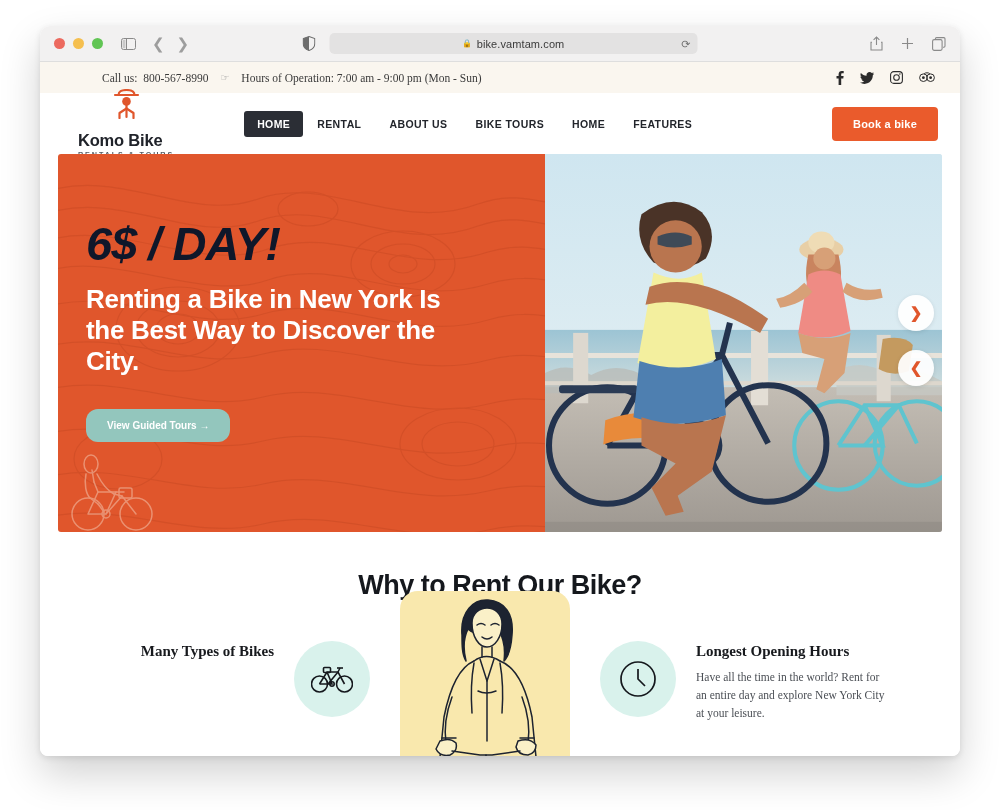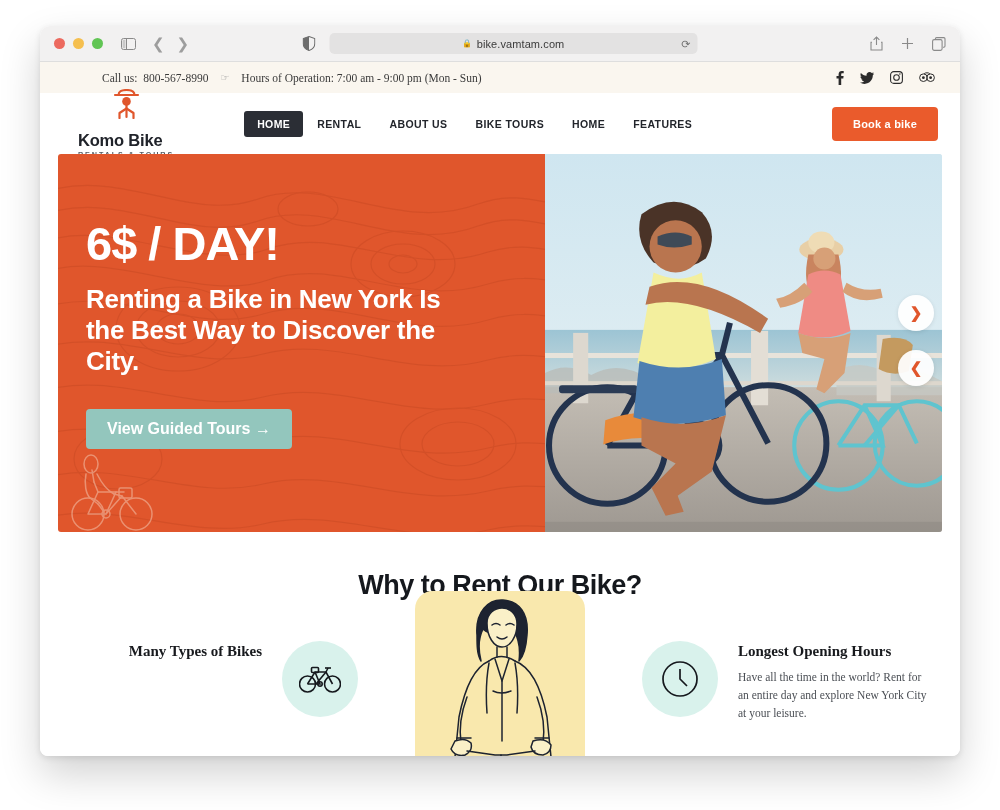--- a/index.html
+++ b/index.html
@@ -121,39 +121,39 @@
     position: relative;
   }
   #hero-left {
     width: 487px; background: #e0562c;
     position: relative; overflow: hidden;
     padding: 66px 0 0 28px;
   }
   #hero-topo { position: absolute; inset: 0; opacity: .30; }
   #hero-content { position: relative; z-index: 2; }
   #hero-price {
-    font-size: 47px; font-weight: 800; color: #ffffff;
-    letter-spacing: -1px; line-height: 1;
+    font-size: 47px; font-weight: 800; color: #0f172a;
+    letter-spacing: -1px; line-height: 1; font-style: italic;
   }
   #hero-headline {
     margin-top: 17px;
     font-size: 26px; font-weight: 800; color: #fff;
     line-height: 1.19; letter-spacing: -.3px;
     max-width: 375px;
   }
   #hero-buttons { margin-top: 32px; display: flex; gap: 14px; }
   #hero-btn-primary {
     background: #2b2e35; color: #fff;
     font-size: 10.5px; font-weight: bold;
     padding: 11px 20px; border-radius: 4px; white-space: nowrap;
   }
   #hero-btn-secondary {
     background: #93c6bd; color: #fff;
-    font-size: 16px; font-weight: bold;
-    padding: 11px 21px; border-radius: 4px; white-space: nowrap;
+    font-size: 10px; font-weight: bold;
+    padding: 11px 21px; border-radius: 12px; white-space: nowrap;
   }
   #hero-cyclist { position: absolute; left: 6px; bottom: 0; z-index: 2; opacity: .55; }
 
   #hero-right {
     flex: 1; position: relative; overflow: hidden;
     background: linear-gradient(#cfe4ee 0%, #d9e8ef 38%, #e8e4dc 58%, #bdb8b1 100%);
   }
   #hero-photo { position: absolute; inset: 0; }
   .carousel-btn {
     position: absolute; right: 8px;
@@ -168,22 +168,22 @@
 
   
   #why-section { padding-top: 38px; position: relative; }
   #section-title {
     text-align: center; font-size: 27px; font-weight: 800;
     color: #15181d; letter-spacing: -.5px;
   }
 
   #features-row {
     margin-top: 40px;
-    display: flex; align-items: flex-start; justify-content: space-between;
-    gap: 0; padding: 0 28px;
+    display: flex; align-items: flex-start; justify-content: flex-start;
+    gap: 0; padding: 0 40px;
     position: relative;
   }
   .feature {
     display: flex; align-items: flex-start; gap: 20px;
     width: 290px;
   }
   .feature-icon-circle {
     flex: 0 0 auto;
     width: 76px; height: 76px; border-radius: 50%;
     background: #d9f2ec;

